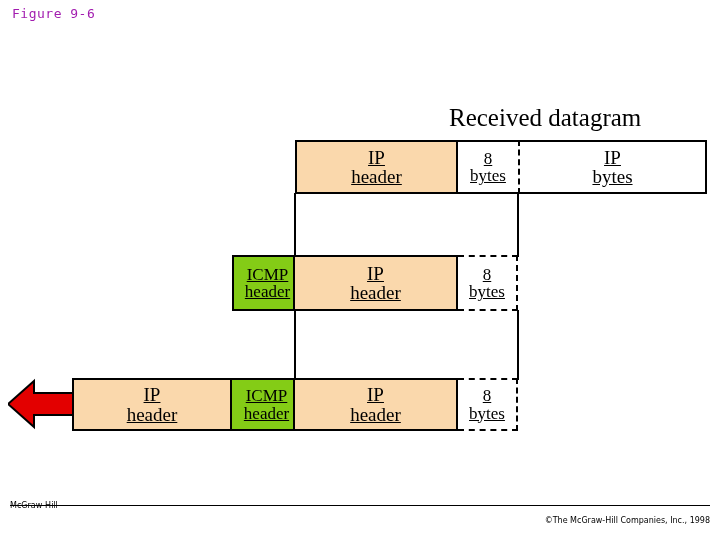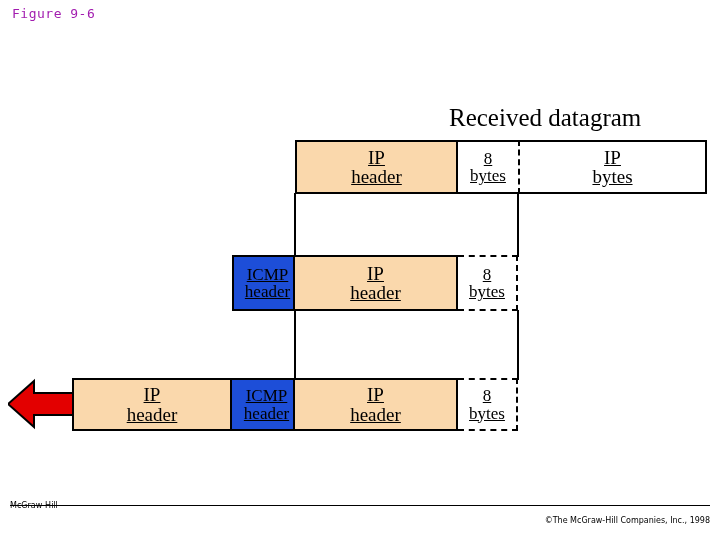--- a/index.html
+++ b/index.html
@@ -56,21 +56,21 @@
     text-align: center;
     text-decoration: underline;
   }
   .cell .l1, .cell .l2 { display: block; }
 
   .solid      { border: 2px solid #000000; }
   .dashed-box { border: 2px dashed #000000; border-left: none; }
   .dash-div   { border-left: 2px dashed #000000; }
 
   .fill-ip    { background: #fad8ac; }
-  .fill-icmp  { background: #1d4ed8; padding-left: 8px; }
+  .fill-icmp  { background: #84cc16; padding-left: 8px; }
   .fill-white { background: #ffffff; }
 
   .small-cell { font-size: 17px; }
 
   
   #row-received  { left: 295px; top: 140px; height: 54px; width: 412px; }
   #row-icmp      { left: 232px; top: 255px; height: 56px; width: 286px; }
   #row-sent      { left: 72px;  top: 378px; height: 53px; width: 446px; }
 
   

